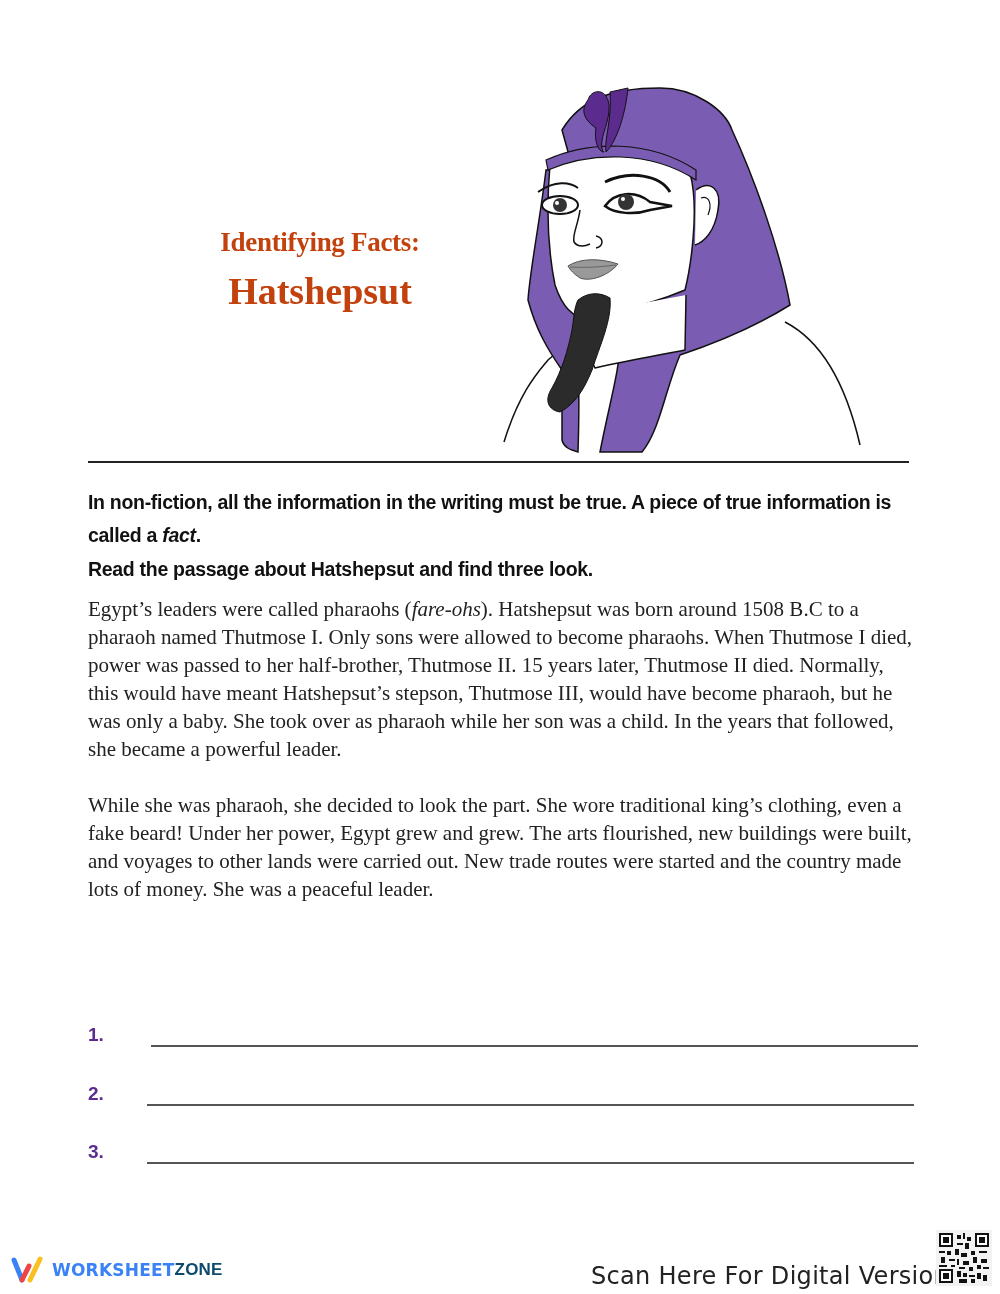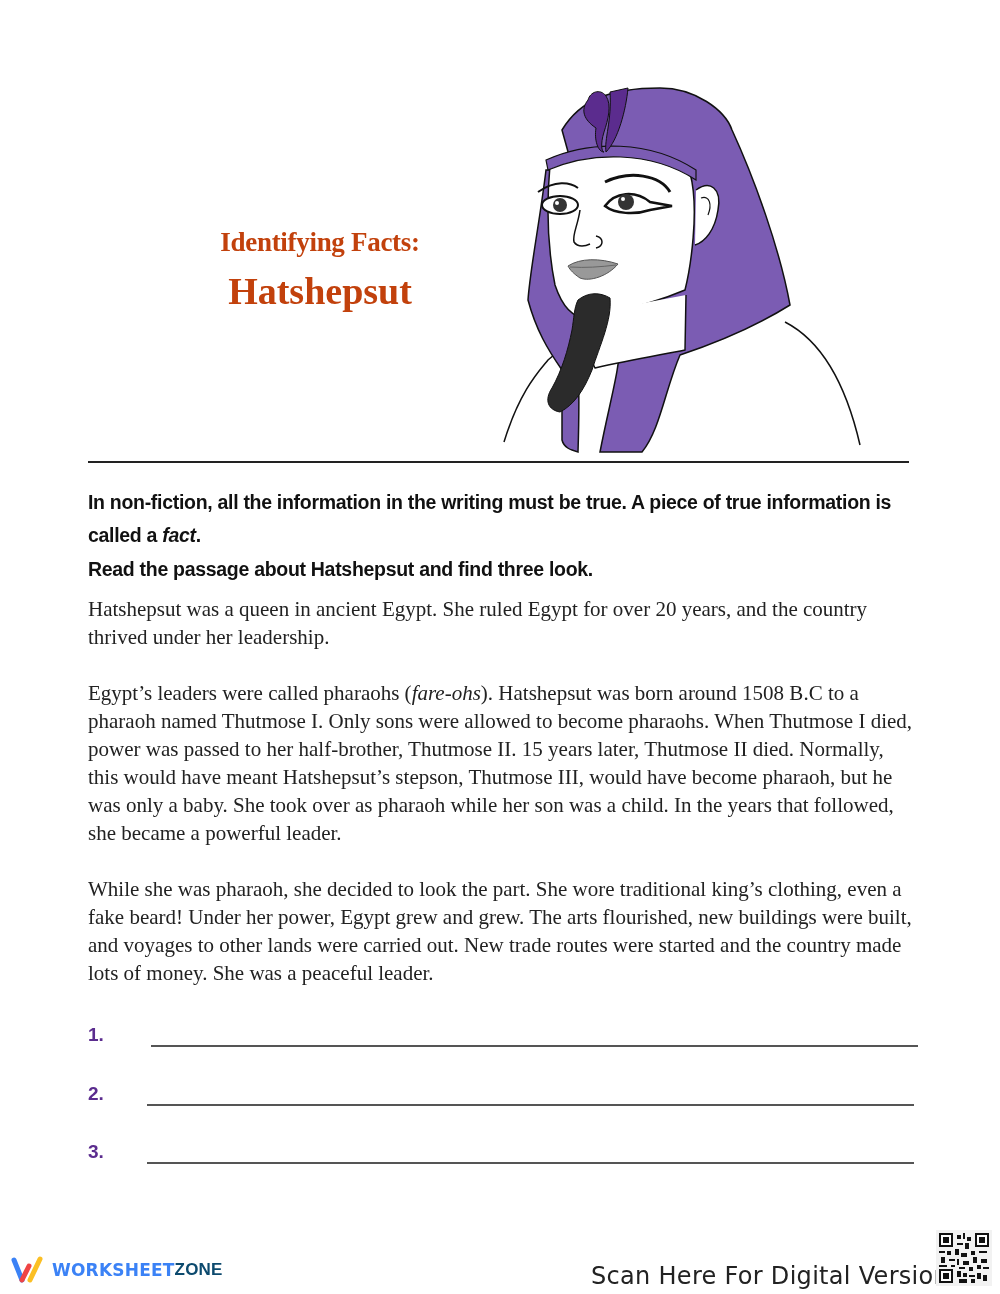--- a/index.html
+++ b/index.html
@@ -74,21 +74,20 @@
   <path d="M78 230 C 88 222, 100 222, 110 228 C 112 250, 100 275, 92 300 C 84 320, 74 335, 60 342 C 48 340, 44 330, 52 318 C 62 300, 68 280, 72 260 C 74 248, 74 238, 78 230 Z" fill="#2b2b2b" stroke="#111" stroke-width="1"></path>
 </svg>
 
 <div class="rule"></div>
 
 <div class="intro"><span>In non-fiction, all the information in the writing must be true. A piece of true information is called a </span><em>fact</em><span>.</span></div>
 
 <div class="instruction">Read the passage about Hatshepsut and find three look.</div>
 
 <div class="passage">
-  <p>Hatshepsut was a queen in ancient Egypt. She ruled Egypt for over 20 years, and the country thrived under her leadership.</p>
   <p><span>Egypt’s leaders were called pharaohs (</span><em>fare-ohs</em><span>). Hatshepsut was born around 1508 B.C to a pharaoh named Thutmose I. Only sons were allowed to become pharaohs. When Thutmose I died, power was passed to her half-brother, Thutmose II. 15 years later, Thutmose II died. Normally, this would have meant Hatshepsut’s stepson, Thutmose III, would have become pharaoh, but he was only a baby. She took over as pharaoh while her son was a child. In the years that followed, she became a powerful leader.</span></p>
   <p>While she was pharaoh, she decided to look the part. She wore traditional king’s clothing, even a fake beard! Under her power, Egypt grew and grew. The arts flourished, new buildings were built, and voyages to other lands were carried out. New trade routes were started and the country made lots of money. She was a peaceful leader.</p>
 </div>
 
 <div class="answers">
   <div class="answer-row row1">
     <span class="answer-num">1.</span>
     <div class="answer-line"></div>
   </div>
   <div class="answer-row row2">

